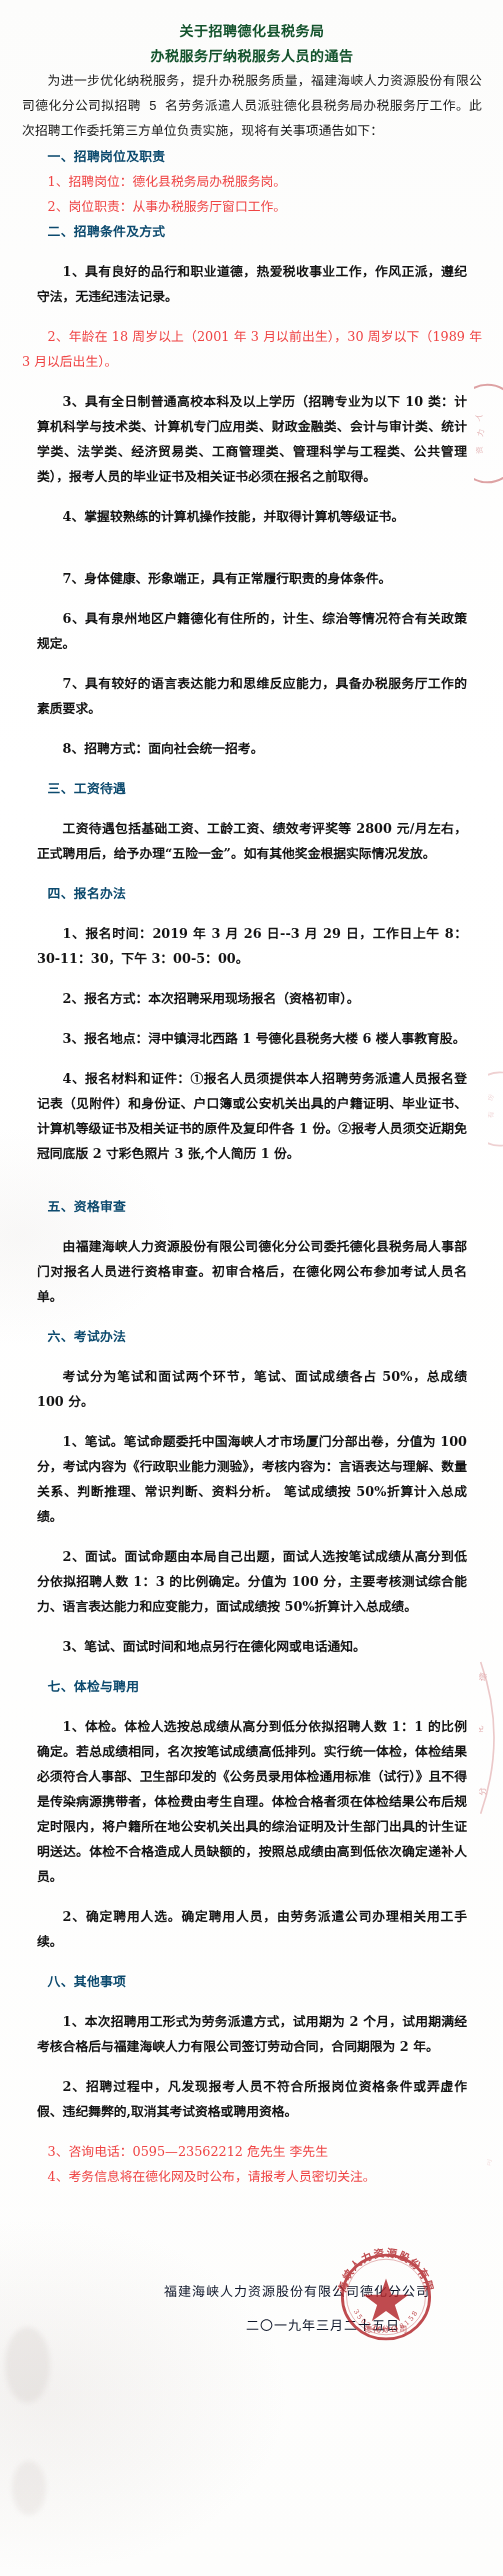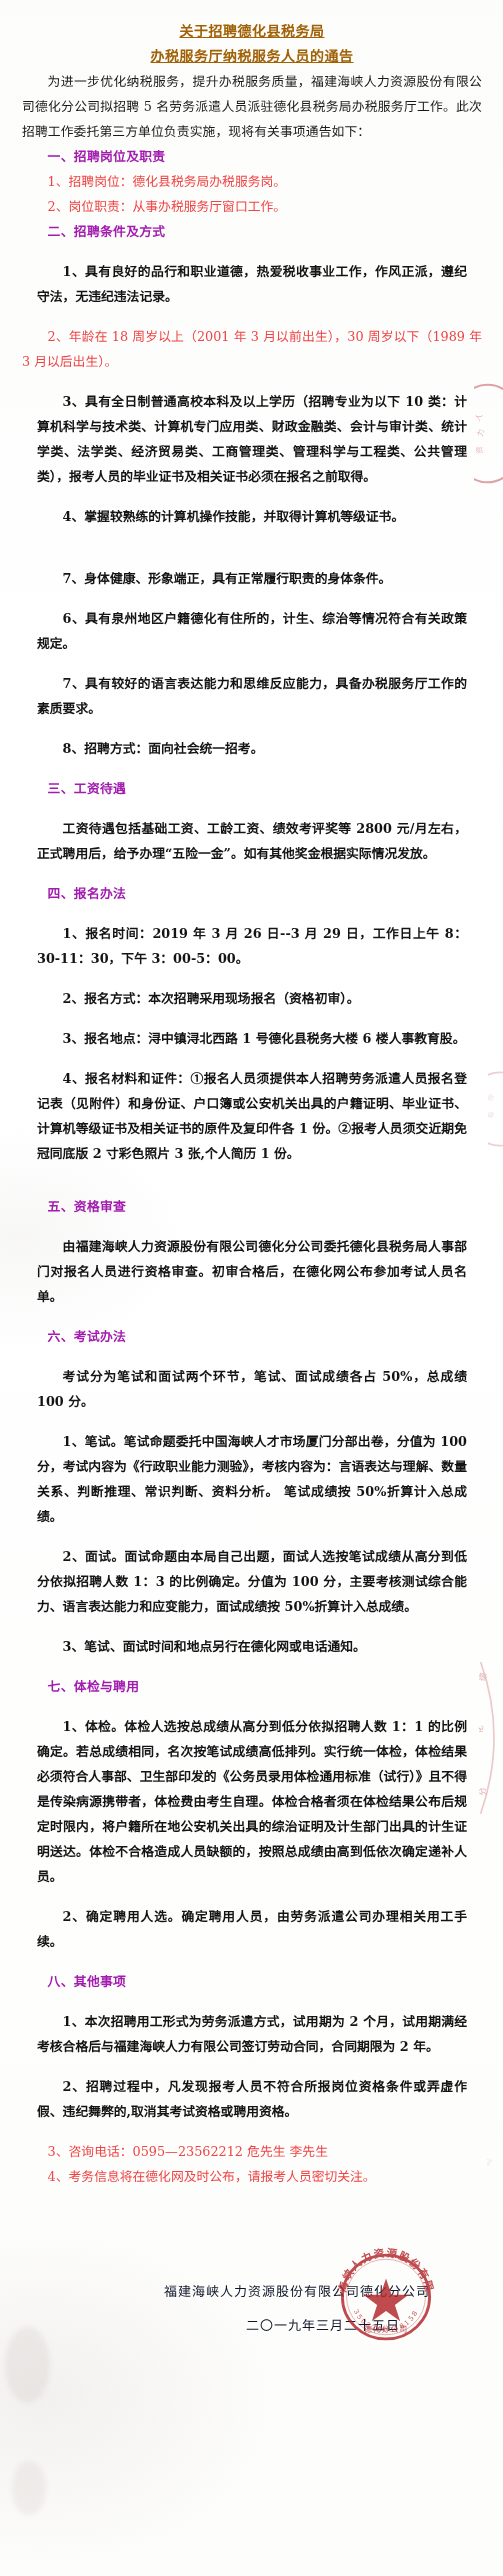--- a/index.html
+++ b/index.html
@@ -35,43 +35,42 @@
     padding: 18.5px 22px 0 22px;
     box-sizing: border-box;
   }
 
   .doc-title {
     text-align: center;
     font-weight: bold;
     font-size: 14px;
     line-height: 25px;
     letter-spacing: 0.5px;
-    color: #a16207;
-    text-decoration: underline;
+    color: #14532d;
   }
   .doc-title .tl { display: block; }
 
   p.para {
     margin: 0;
     font-size: 12.8px;
     line-height: 25px;
     text-align: justify;
     text-justify: inter-ideograph;
     letter-spacing: 0.1px;
     color: #1a1a1a;
   }
-  p.indent { text-indent: 2em; }
+  p.indent { text-indent: 2em; font-family: Liberation Mono, monospace; }
   p.sect {
     margin: 0;
     font-size: 12.8px;
     line-height: 25px;
     font-weight: bold;
     text-indent: 2em;
     letter-spacing: 0.3px;
-    color: #a21caf;
+    color: #0c4a6e;
   }
   p.item {
     margin: 0;
     font-size: 12.8px;
     line-height: 25px;
     text-indent: 2em;
     text-align: justify;
     text-justify: inter-ideograph;
     color: #ef4444;
   }

